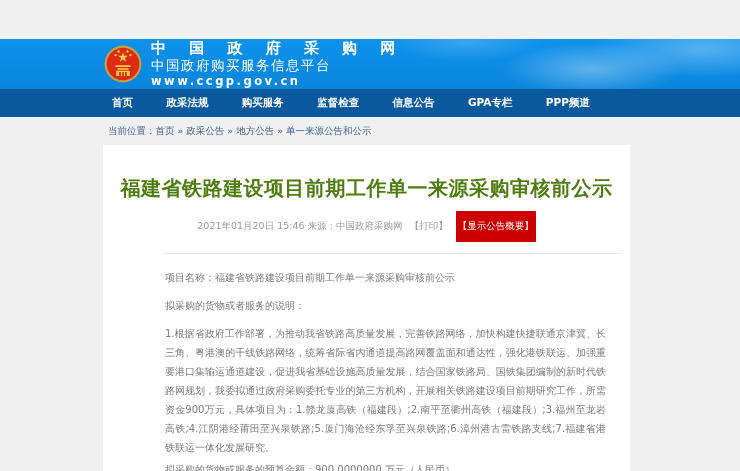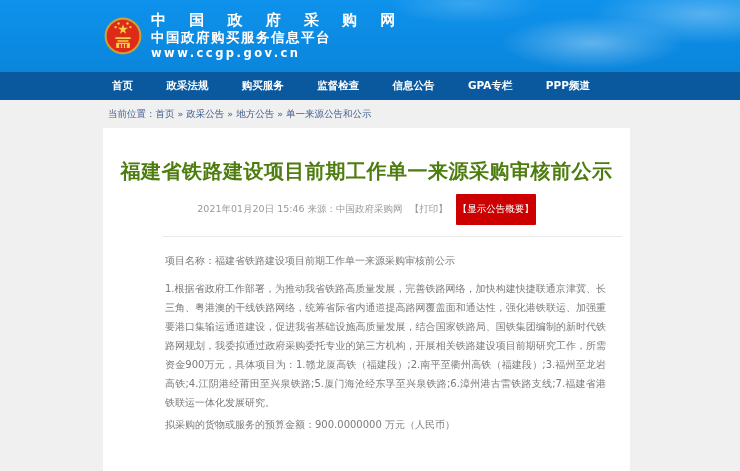--- a/index.html
+++ b/index.html
@@ -3,33 +3,33 @@
 <meta charset="utf-8">
 <style>
   html,body{margin:0;padding:0;}
   body{
     width:740px;height:471px;overflow:hidden;
     background:#f0f0f0;
     font-family:"DejaVu Sans","Liberation Sans",sans-serif;
   }
   
   .banner{
-    height:72px;
+    height:50px;
     background:
       radial-gradient(ellipse 130px 38px at 80% 60%, rgba(255,255,255,.35), rgba(255,255,255,0) 70%),
       radial-gradient(ellipse 160px 42px at 95% 20%, rgba(255,255,255,.30), rgba(255,255,255,0) 70%),
       radial-gradient(ellipse 110px 30px at 63% 5%,  rgba(255,255,255,.18), rgba(255,255,255,0) 70%),
       linear-gradient(180deg,#0e92ec,#0a85dc);
-    display:flex;align-items:center;
+    display:flex;align-items:center;margin-top:39px;
   }
   .brand{margin-left:104px;display:flex;align-items:center;gap:9px;}
   .emblem{width:38px;height:38px;display:block;}
   .brand-text{color:#fff;line-height:1;}
   .brand-title{font-size:15px;font-weight:bold;letter-spacing:9px;white-space:nowrap;}
-  .brand-sub{font-size:13.5px;font-weight:bold;letter-spacing:1.5px;margin-top:3px;white-space:nowrap;}
+  .brand-sub{font-size:13.5px;font-weight:normal;letter-spacing:1.5px;margin-top:3px;white-space:nowrap;}
   .brand-url{font-size:11.5px;font-weight:bold;letter-spacing:2.5px;margin-top:3px;text-align:left;}
   
   .nav{height:28px;background:#0a599e;display:flex;align-items:center;}
   .nav-inner{width:478px;margin-left:112px;display:flex;justify-content:space-between;}
   .nav-item{color:#fff;font-size:10.5px;font-weight:bold;text-decoration:none;cursor:pointer;white-space:nowrap;}
   
   .breadcrumb{padding:8px 4px 7px 108px;font-size:9.5px;color:#41608f;}
   .breadcrumb a{color:#41608f;text-decoration:none;cursor:pointer;}
   .crumb-sep{margin:0 3px;color:#41608f;}
   
@@ -96,17 +96,18 @@
   <div class="article-meta">
     <span>2021年01月20日 15:46</span>
     <span>来源：中国政府采购网</span>
     <span class="meta-print">【打印】</span>
     <span class="meta-badge">【显示公告概要】</span>
   </div>
   <div class="divider"></div>
 
   <div class="article-body">
     <p>项目名称：福建省铁路建设项目前期工作单一来源采购审核前公示</p>
+    <p>拟采购的货物或者服务的说明：</p>
     <p class="desc">1.根据省政府工作部署，为推动我省铁路高质量发展，完善铁路网络，加快构建快捷联通京津冀、长三角、粤港澳的干线铁路网络，统筹省际省内通道提高路网覆盖面和通达性，强化港铁联运、加强重要港口集输运通道建设，促进我省基础设施高质量发展，结合国家铁路局、国铁集团编制的新时代铁路网规划，我委拟通过政府采购委托专业的第三方机构，开展相关铁路建设项目前期研究工作，所需资金900万元，具体项目为：1.赣龙厦高铁（福建段）;2.南平至衢州高铁（福建段）;3.福州至龙岩高铁;4.江阴港经莆田至兴泉铁路;5.厦门海沧经东孚至兴泉铁路;6.漳州港古雷铁路支线;7.福建省港铁联运一体化发展研究。</p>
     <p class="budget">拟采购的货物或服务的预算金额：900.0000000 万元（人民币）</p>
 
   </div>
 </div>
 
 </body></html>

